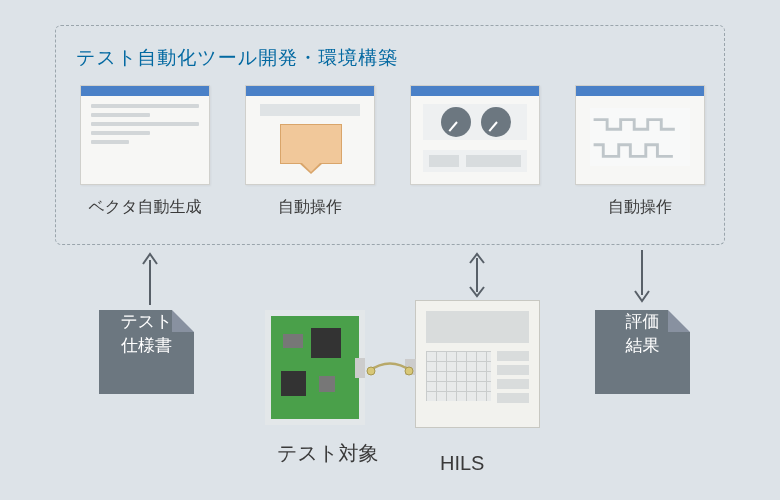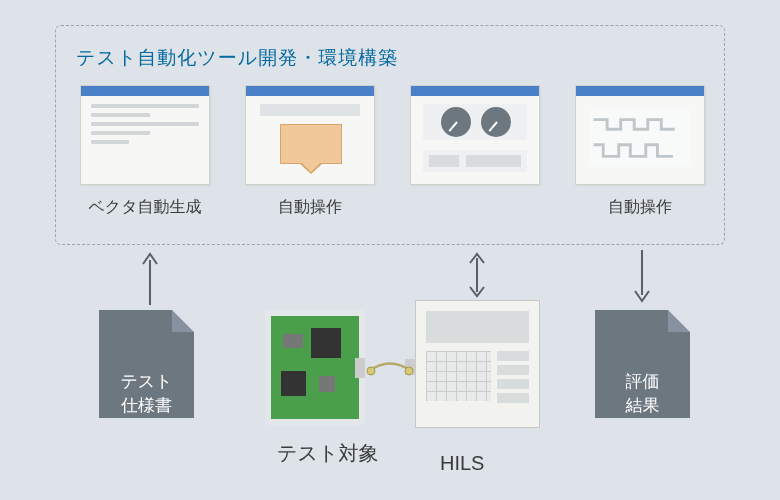--- a/index.html
+++ b/index.html
@@ -82,22 +82,22 @@
   .gauge.g1{ left:30px;} .gauge.g2{ left:70px;}
   .gauge::after{content:"";position:absolute;left:50%;top:50%;width:2px;height:12px;background:#fff;transform-origin:top;transform:rotate(40deg);}
   .ctl-bar{position:absolute; left:12px; right:12px; bottom:12px; height:22px; background:#eef0f1;}
   .ctl-bar::before{content:"";position:absolute;left:6px;top:5px;width:30px;height:12px;background:#d8dcde;}
   .ctl-bar::after{content:"";position:absolute;right:6px;top:5px;width:55px;height:12px;background:#d8dcde;}
 
   .wave{position:absolute; left:14px; top:22px; right:14px; bottom:18px; background:#f8f9f9;}
 
   
   .doc {
-    position:absolute; width:95px; height:108px; background:#6c7780;
-    color:#fff; display:flex; align-items:flex-end; justify-content:center;
+    position:absolute; width:95px; height:84px; background:#6c7780;
+    color:#fff; display:flex; align-items:flex-start; justify-content:center;
     text-align:center; font-size:17px; line-height:1.4;
   }
   .doc::before{
     content:""; position:absolute; right:0; top:0;
     border-top:22px solid #dde3e8; border-left:22px solid #8891a0;
   }
   .doc1 { left: 99px; top: 310px; }
   .doc2 { left: 595px; top: 310px; }
 
   
@@ -191,21 +191,21 @@
     </div>
   </div>
   <div class="card-label">自動操作</div>
 </div>
 
 <div class="doc doc1">
   <span style="white-space:pre-line;">テスト
 仕様書</span>
 </div>
 <div class="doc doc2">
-  <span style="white-space:pre-line;margin-top:12px;">評価
+  <span style="white-space:pre-line;">評価
 結果</span>
 </div>
 
 <div class="pcb">
   <div class="chip ch1"></div>
     <div class="chip ch2"></div>
     <div class="chip ch3"></div>
     <div class="chip ch4"></div>
   <div class="port"></div>
 </div>

